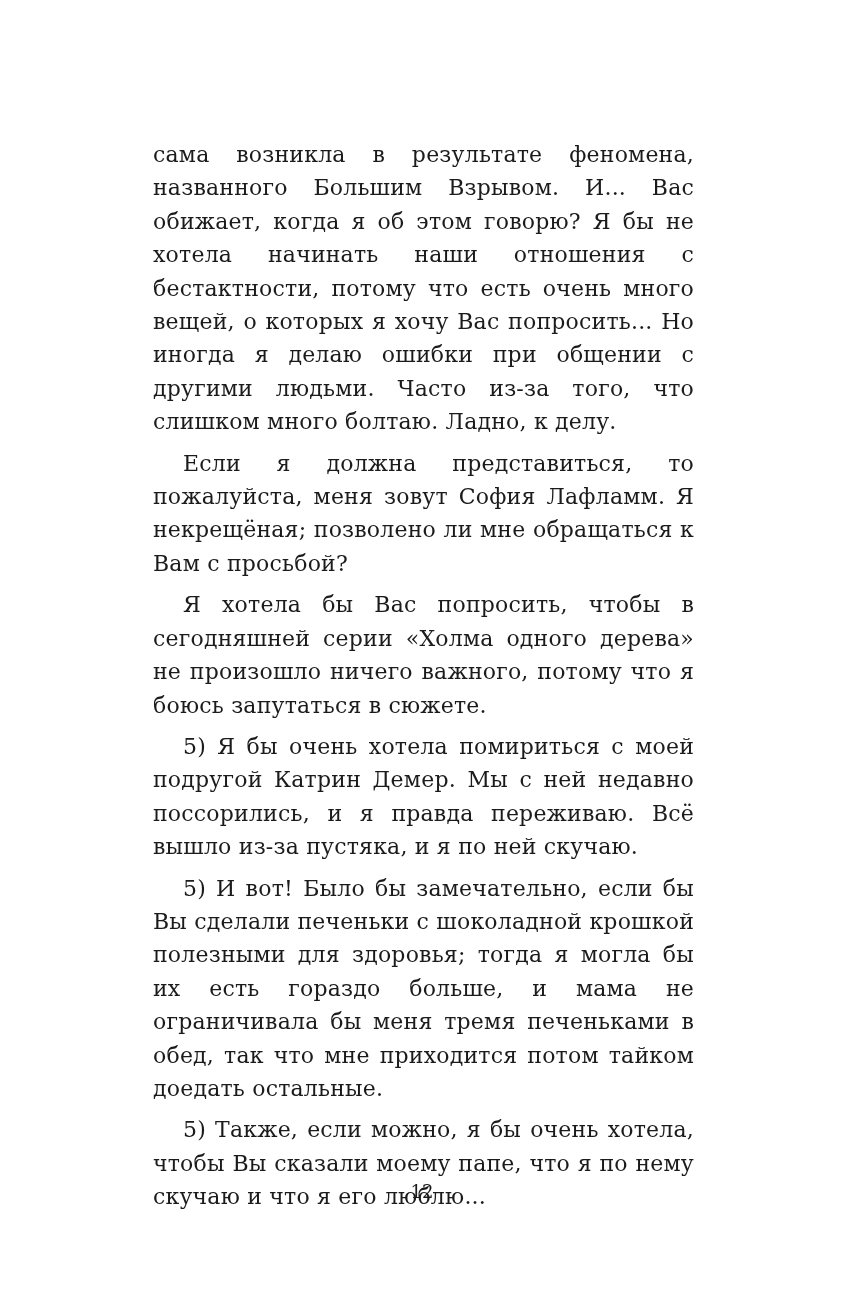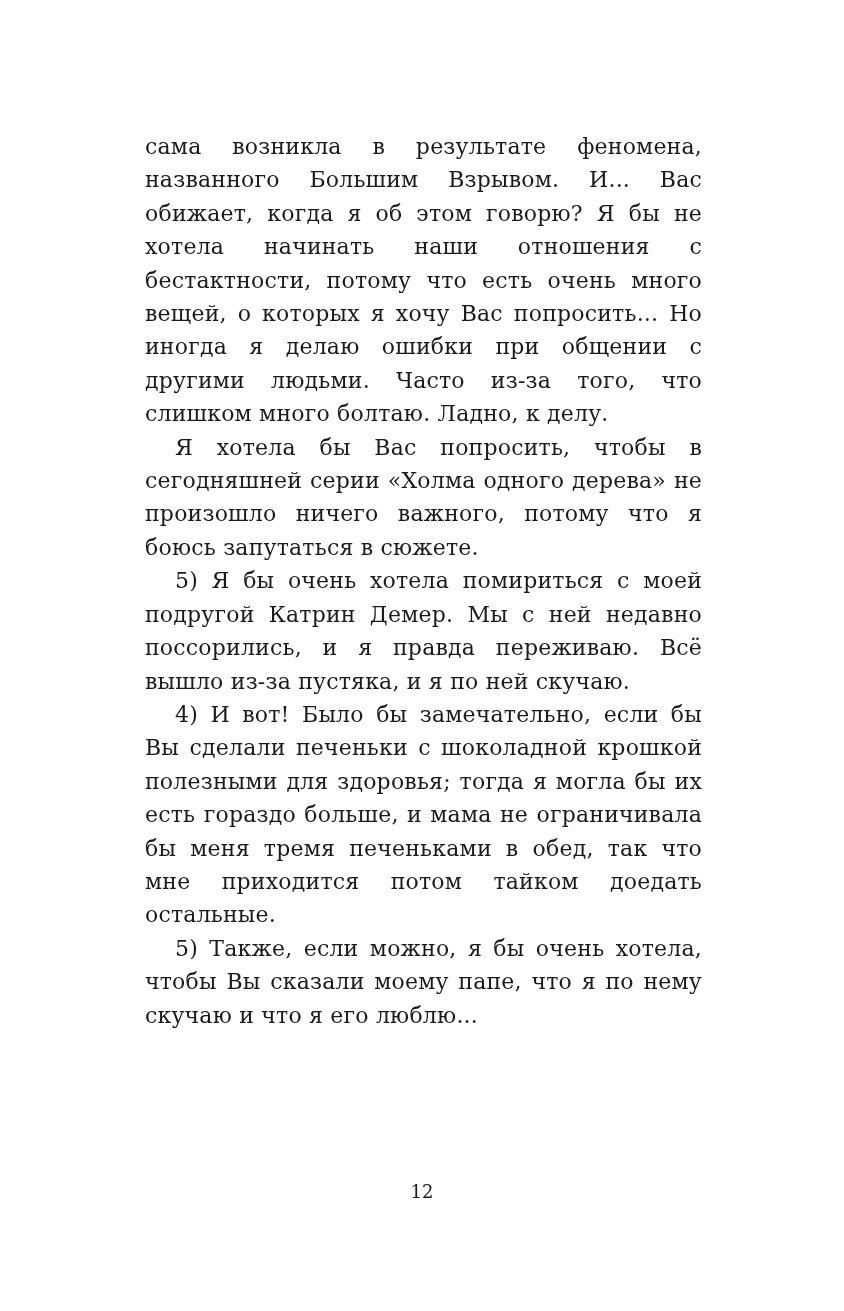--- a/index.html
+++ b/index.html
@@ -24,21 +24,21 @@
     position: absolute;
     left: 145px;
     top: 130px;
     width: 557px;
     font-size: 22px;
     line-height: 33.4px;
     text-align: justify;
     letter-spacing: 0.2px;
   }
   .text-block p {
-    margin: 0;
+    margin: 8px;
     padding: 0;
   }
   .text-block p.indent {
     text-indent: 30px;
   }
   .page-number {
     position: absolute;
     top: 1178px;
     left: 0;
     width: 100%;
@@ -48,21 +48,22 @@
     color: #1b1b1b;
   }
 </style>
 </head>
 <body>
 
 <div class="page">
 
   <div class="text-block">
     <p>сама возникла в результате феномена, названного Большим Взрывом. И... Вас обижает, когда я об этом говорю? Я бы не хотела начинать наши отношения с бестактности, потому что есть очень много вещей, о которых я хочу Вас попросить...   Но иногда я делаю ошибки при общении с другими людьми. Часто из-за того, что слишком много болтаю. Ладно, к делу.</p>
+    <p class="indent">Если я должна представиться, то пожалуйста, меня зовут София Лафламм. Я некрещёная; позволено ли мне обращаться к Вам с просьбой?</p>
     <p class="indent">Я хотела бы Вас попросить, чтобы в сегодняшней серии «Холма одного дерева» не произошло ничего важного, потому что я боюсь запутаться в сюжете.</p>
     <p class="indent">5) Я бы очень хотела помириться с моей подругой Катрин Демер. Мы с ней недавно поссорились, и я правда переживаю. Всё вышло из-за пустяка, и я по ней скучаю.</p>
-    <p class="indent">4) И вот! Было бы замечательно, если бы Вы сделали печеньки с шоколадной крошкой полезными для здоровья; тогда я могла бы их есть гораздо больше, и мама не ограничивала бы меня тремя печеньками в обед, так что мне приходится потом тайком доедать остальные.</p>
+    <p class="indent">5) И вот! Было бы замечательно, если бы Вы сделали печеньки с шоколадной крошкой полезными для здоровья; тогда я могла бы их есть гораздо больше, и мама не ограничивала бы меня тремя печеньками в обед, так что мне приходится потом тайком доедать остальные.</p>
     <p class="indent">5) Также, если можно, я бы очень хотела, чтобы Вы сказали моему папе, что я по нему скучаю и что я его люблю...</p>
   </div>
 
   <div class="page-number">12</div>
 
 </div>
 
 </body></html>

